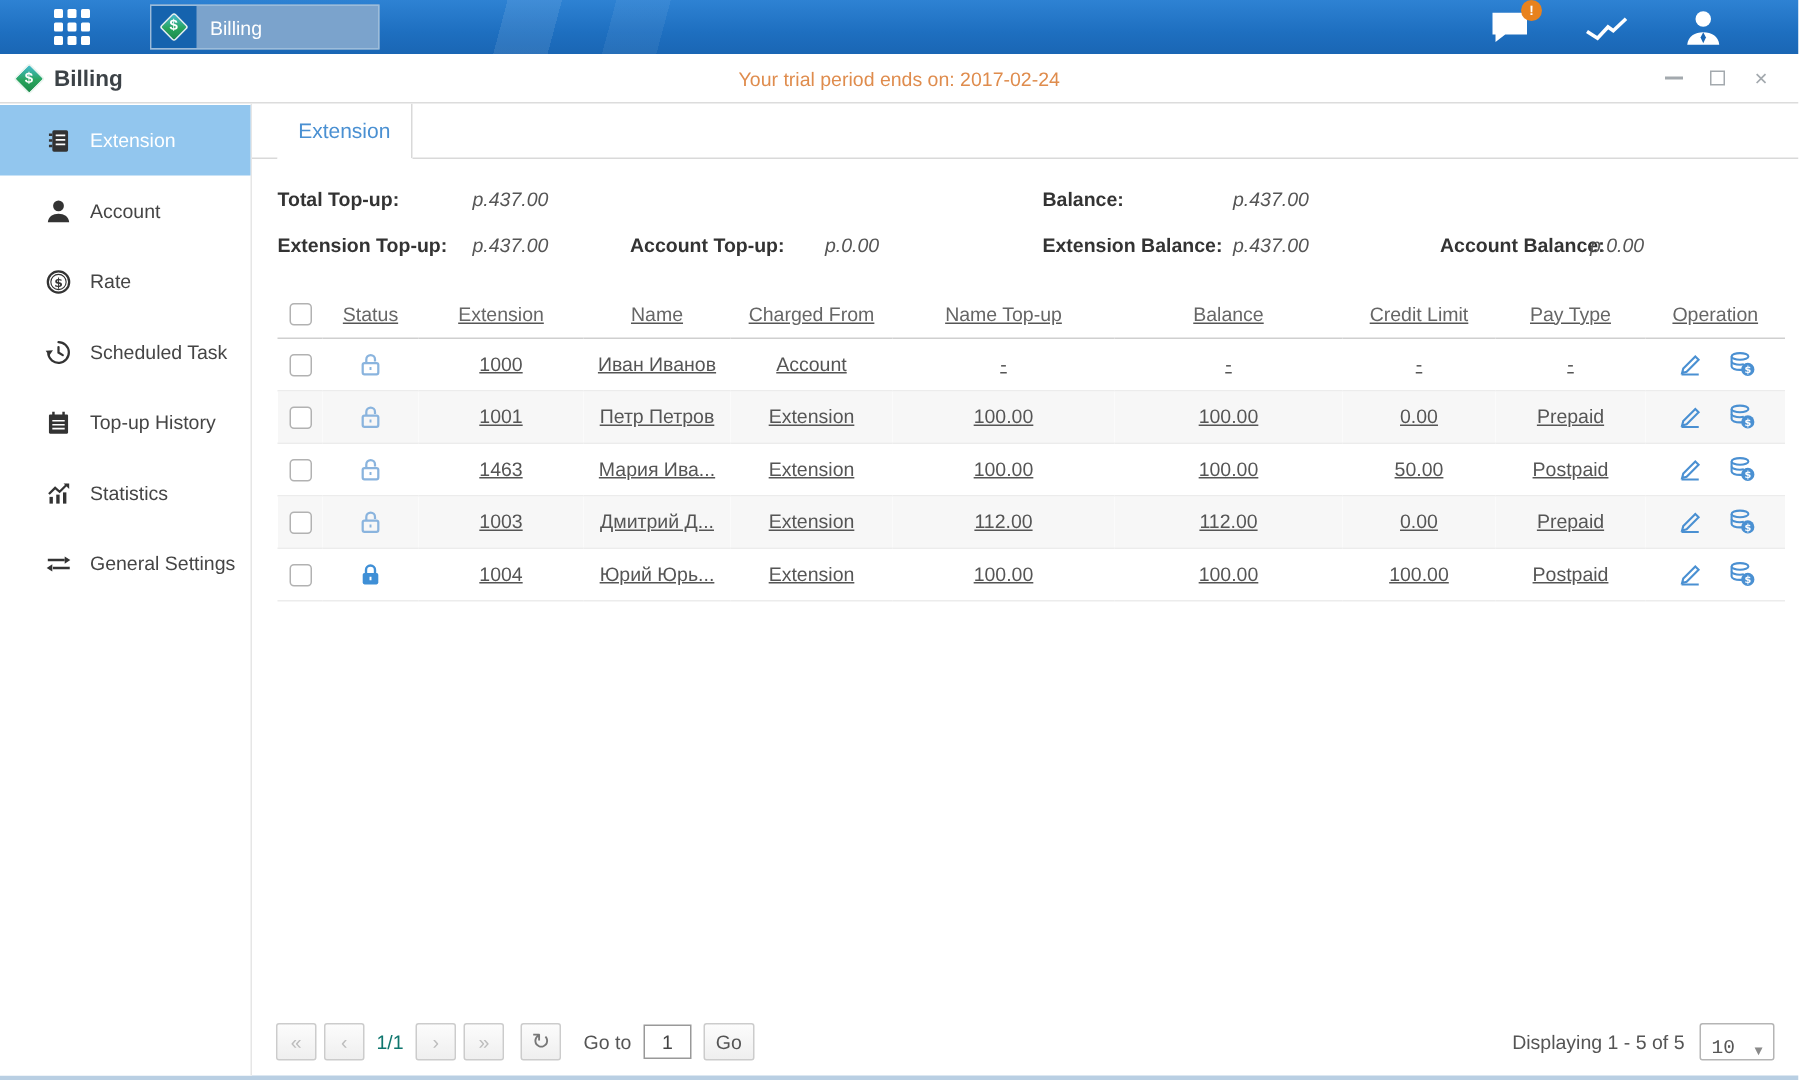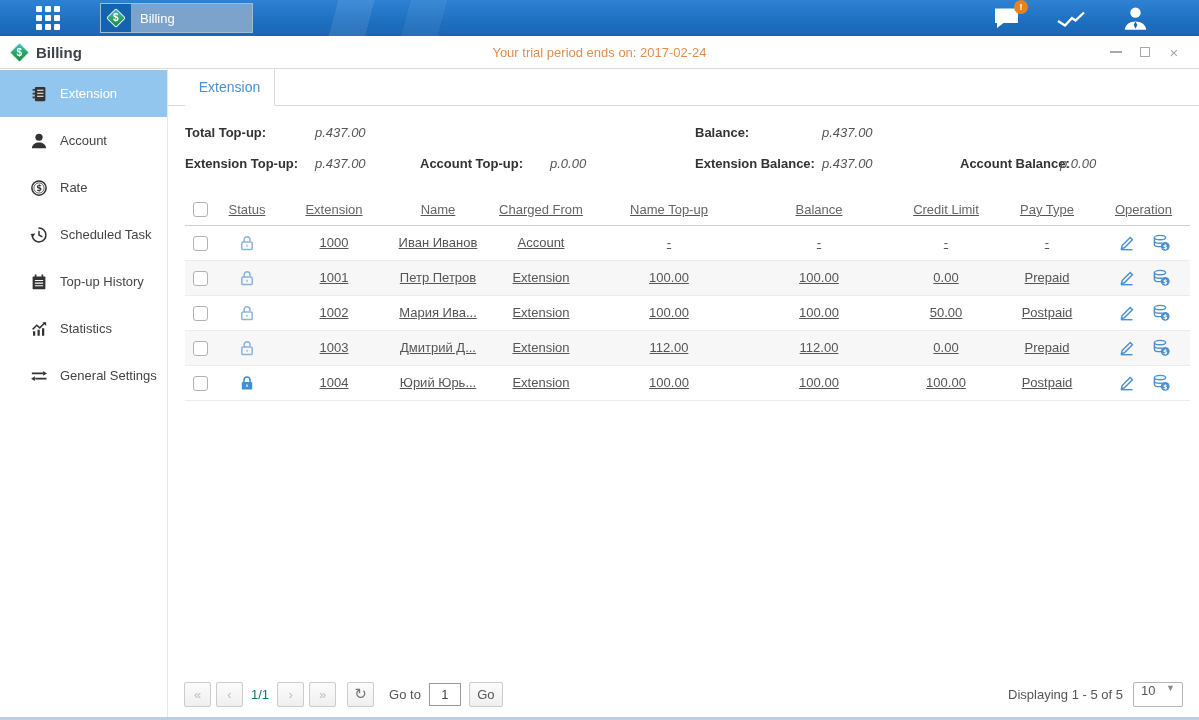--- a/index.html
+++ b/index.html
@@ -99,21 +99,21 @@
     display:flex; align-items:center; justify-content:center; font-size:13px; cursor:pointer;
   }
   .pbtn.refresh { color:#777; font-size:15px; margin-left:6px; }
   .page-label { margin:0 8px 0 3px; color:#0f766e; }
   .goto-label { margin:0 8px 0 10px; }
   .goto-input { width:32px; height:23px; border:1px solid #999; text-align:center; font-size:13px; font-family:inherit; color:#444; }
   .go-btn { width:34px; height:25px; margin-left:8px; border:1px solid #ccc; border-radius:2px;
     background:linear-gradient(#fcfcfc,#efefef); color:#555; font-size:13px; display:flex; align-items:center; justify-content:center; cursor:pointer; }
   .displaying { margin-left:auto; }
   .page-size { margin-left:10px; width:50px; height:25px; border:1px solid #b5b5b5; border-radius:2px;
-    display:flex; align-items:flex-start; justify-content:space-between; padding:0 7px; cursor:pointer; background:#fff; }
+    display:flex; align-items:flex-end; justify-content:space-between; padding:0 7px; cursor:pointer; background:#fff;font-family:Liberation Mono, monospace; }
   .page-size .arrow { color:#8a8a8a; font-size:9px; }
 
   .window-bottom { height:3px; background:#b9cfe3; }
 </style>
 </head>
 <body>
 
 <div class="topbar">
   <div class="apps-grid">
     <span></span>
@@ -373,21 +373,21 @@
 
           <tr>
             <td><input type="checkbox" class="cb" style=""></td>
             <td class="lock">
               <svg width="16" height="16" viewBox="0 0 16 16">
                 <rect x="2.8" y="7" width="10.4" height="7.6" rx="1.2" fill="none" stroke="#8ab4de" stroke-width="1.5"></rect>
                 <path d="M5.2 7V4.6a2.9 2.9 0 0 1 5.8 0V6" fill="none" stroke="#8ab4de" stroke-width="1.5"></path>
                 <path d="M8 9.7v2" stroke="#8ab4de" stroke-width="1.3"></path>
               </svg>
             </td>
-            <td>1002</td>
+            <td>1463</td>
             <td>Мария Ива...</td>
             <td>Extension</td>
             <td>100.00</td>
             <td>100.00</td>
             <td>50.00</td>
             <td>Postpaid</td>
             <td>
                 <div class="op-icons">
               <svg width="17" height="17" viewBox="0 0 17 17" fill="none" stroke="#4a90d2" stroke-width="1.4">
                 <path d="M4.2 11.6l8-8 2.2 2.2-8 8-3 .8z"></path>

